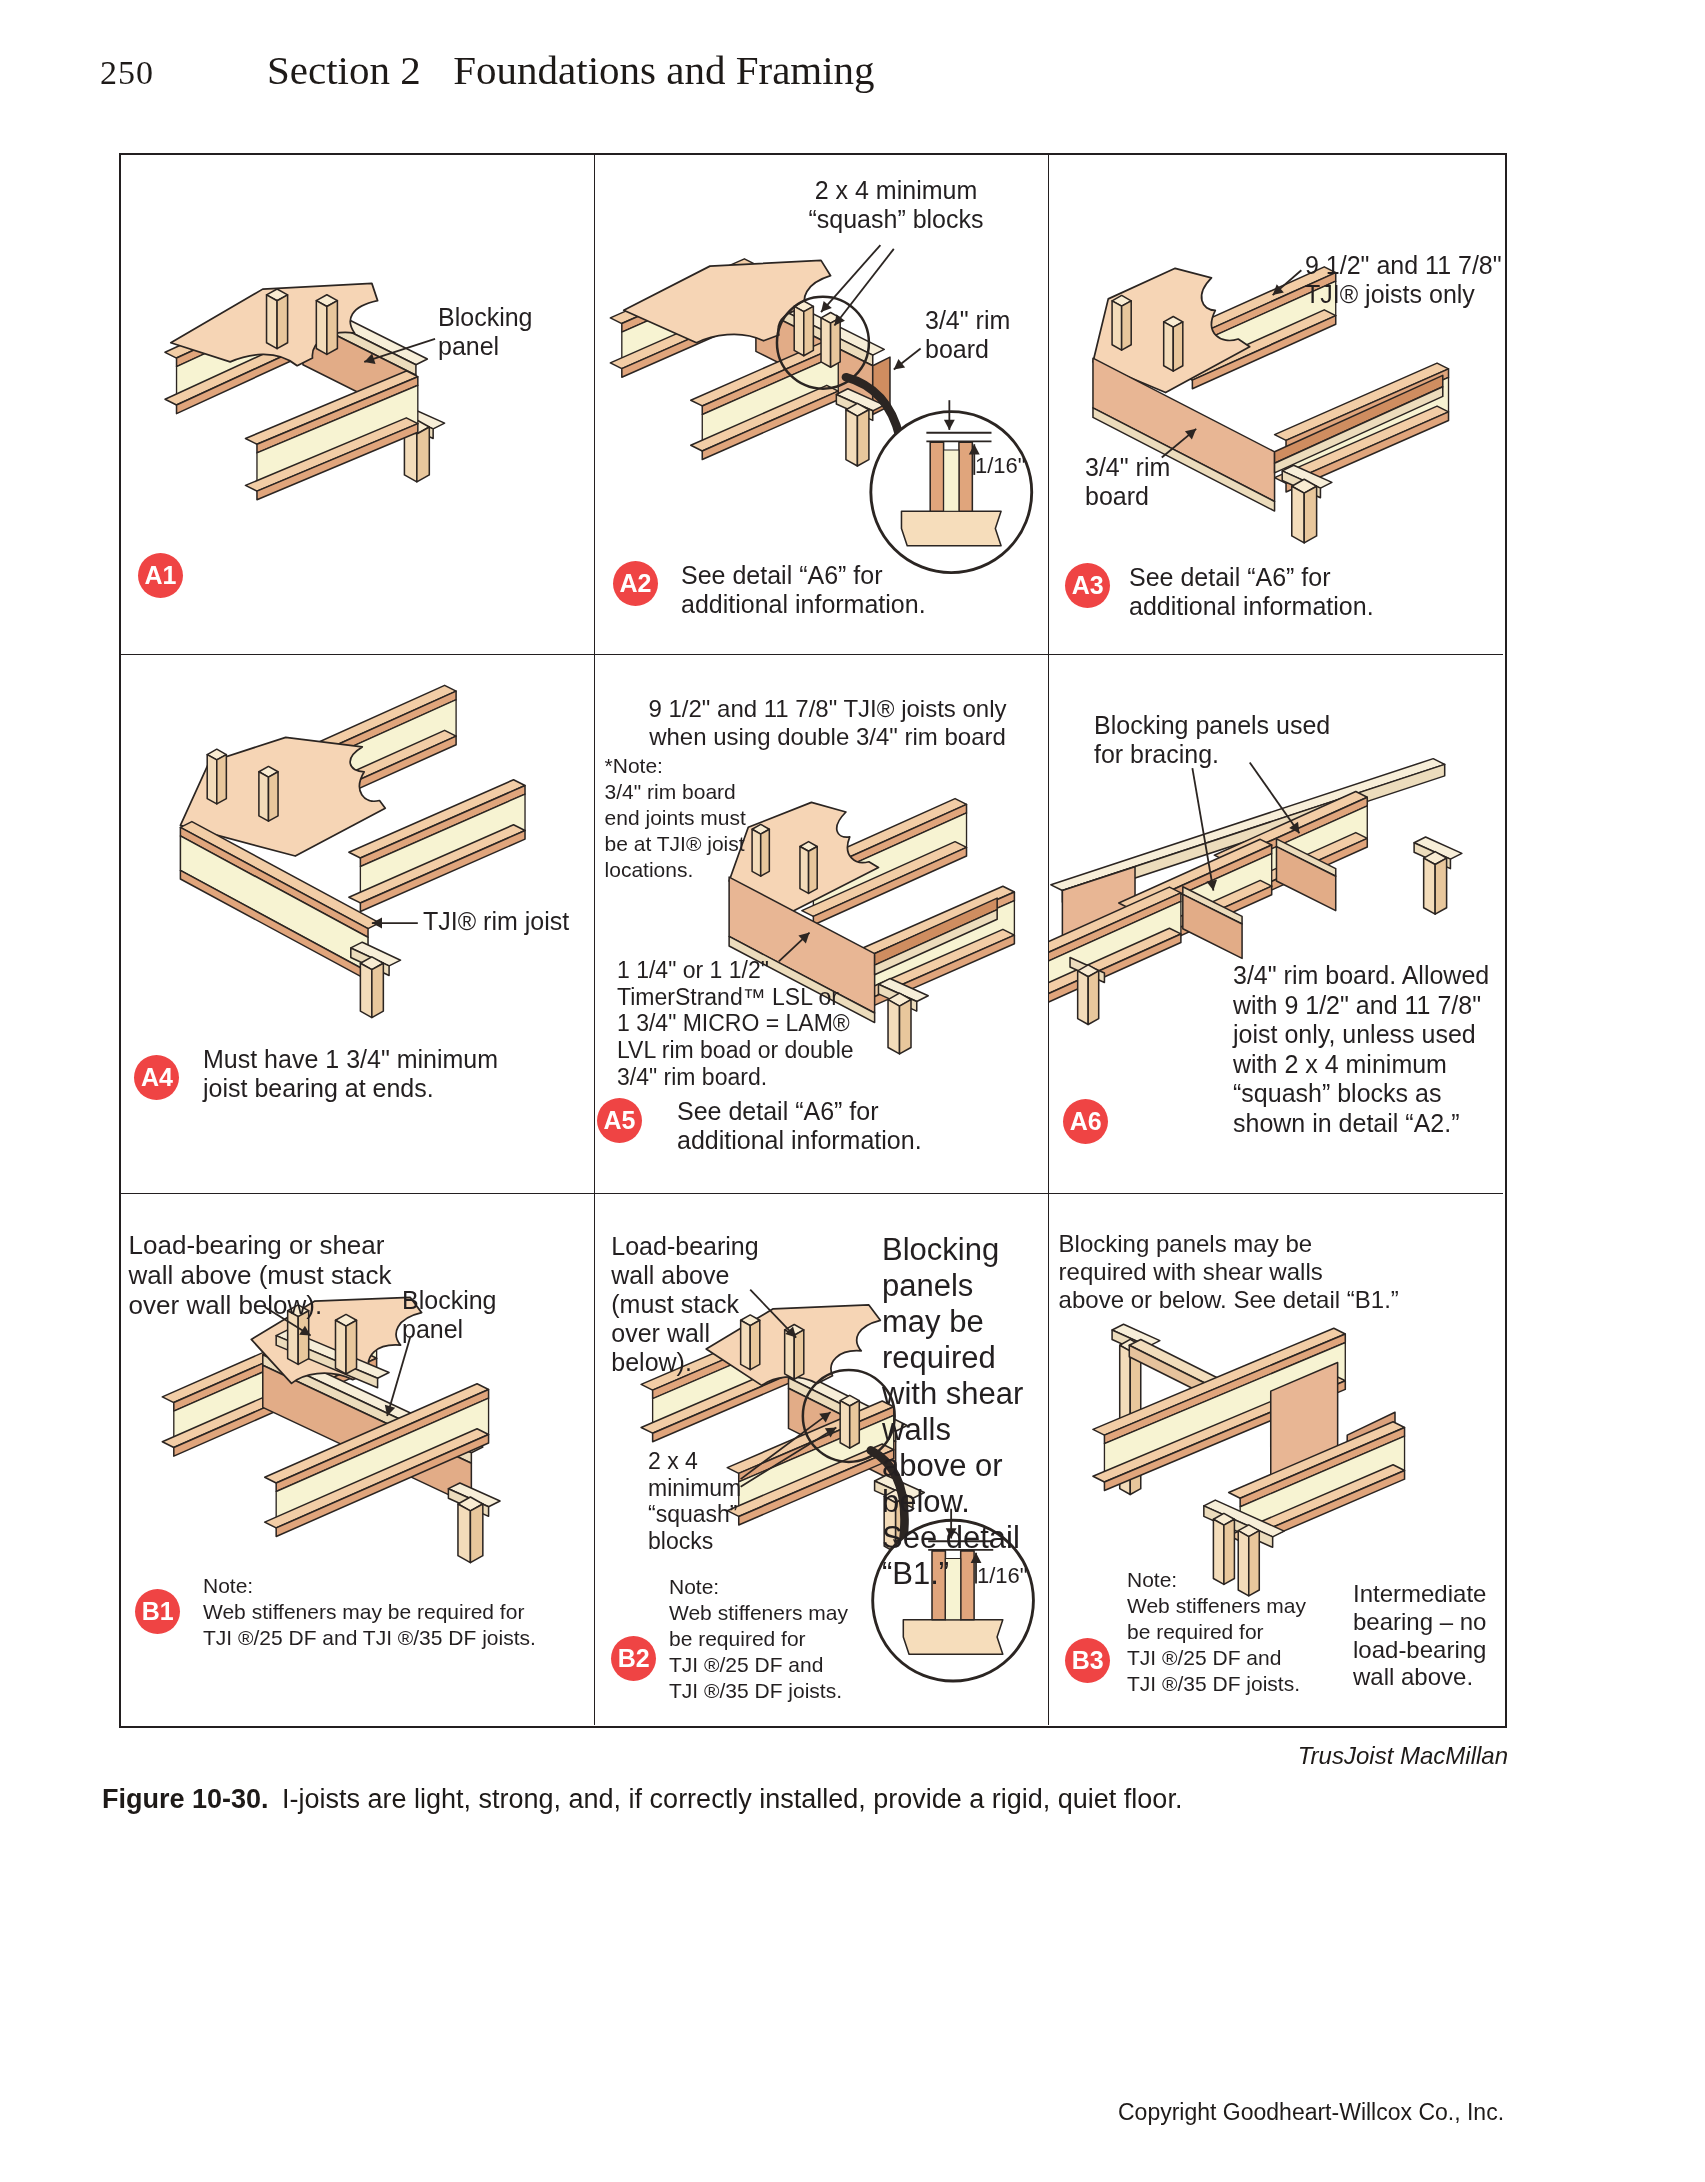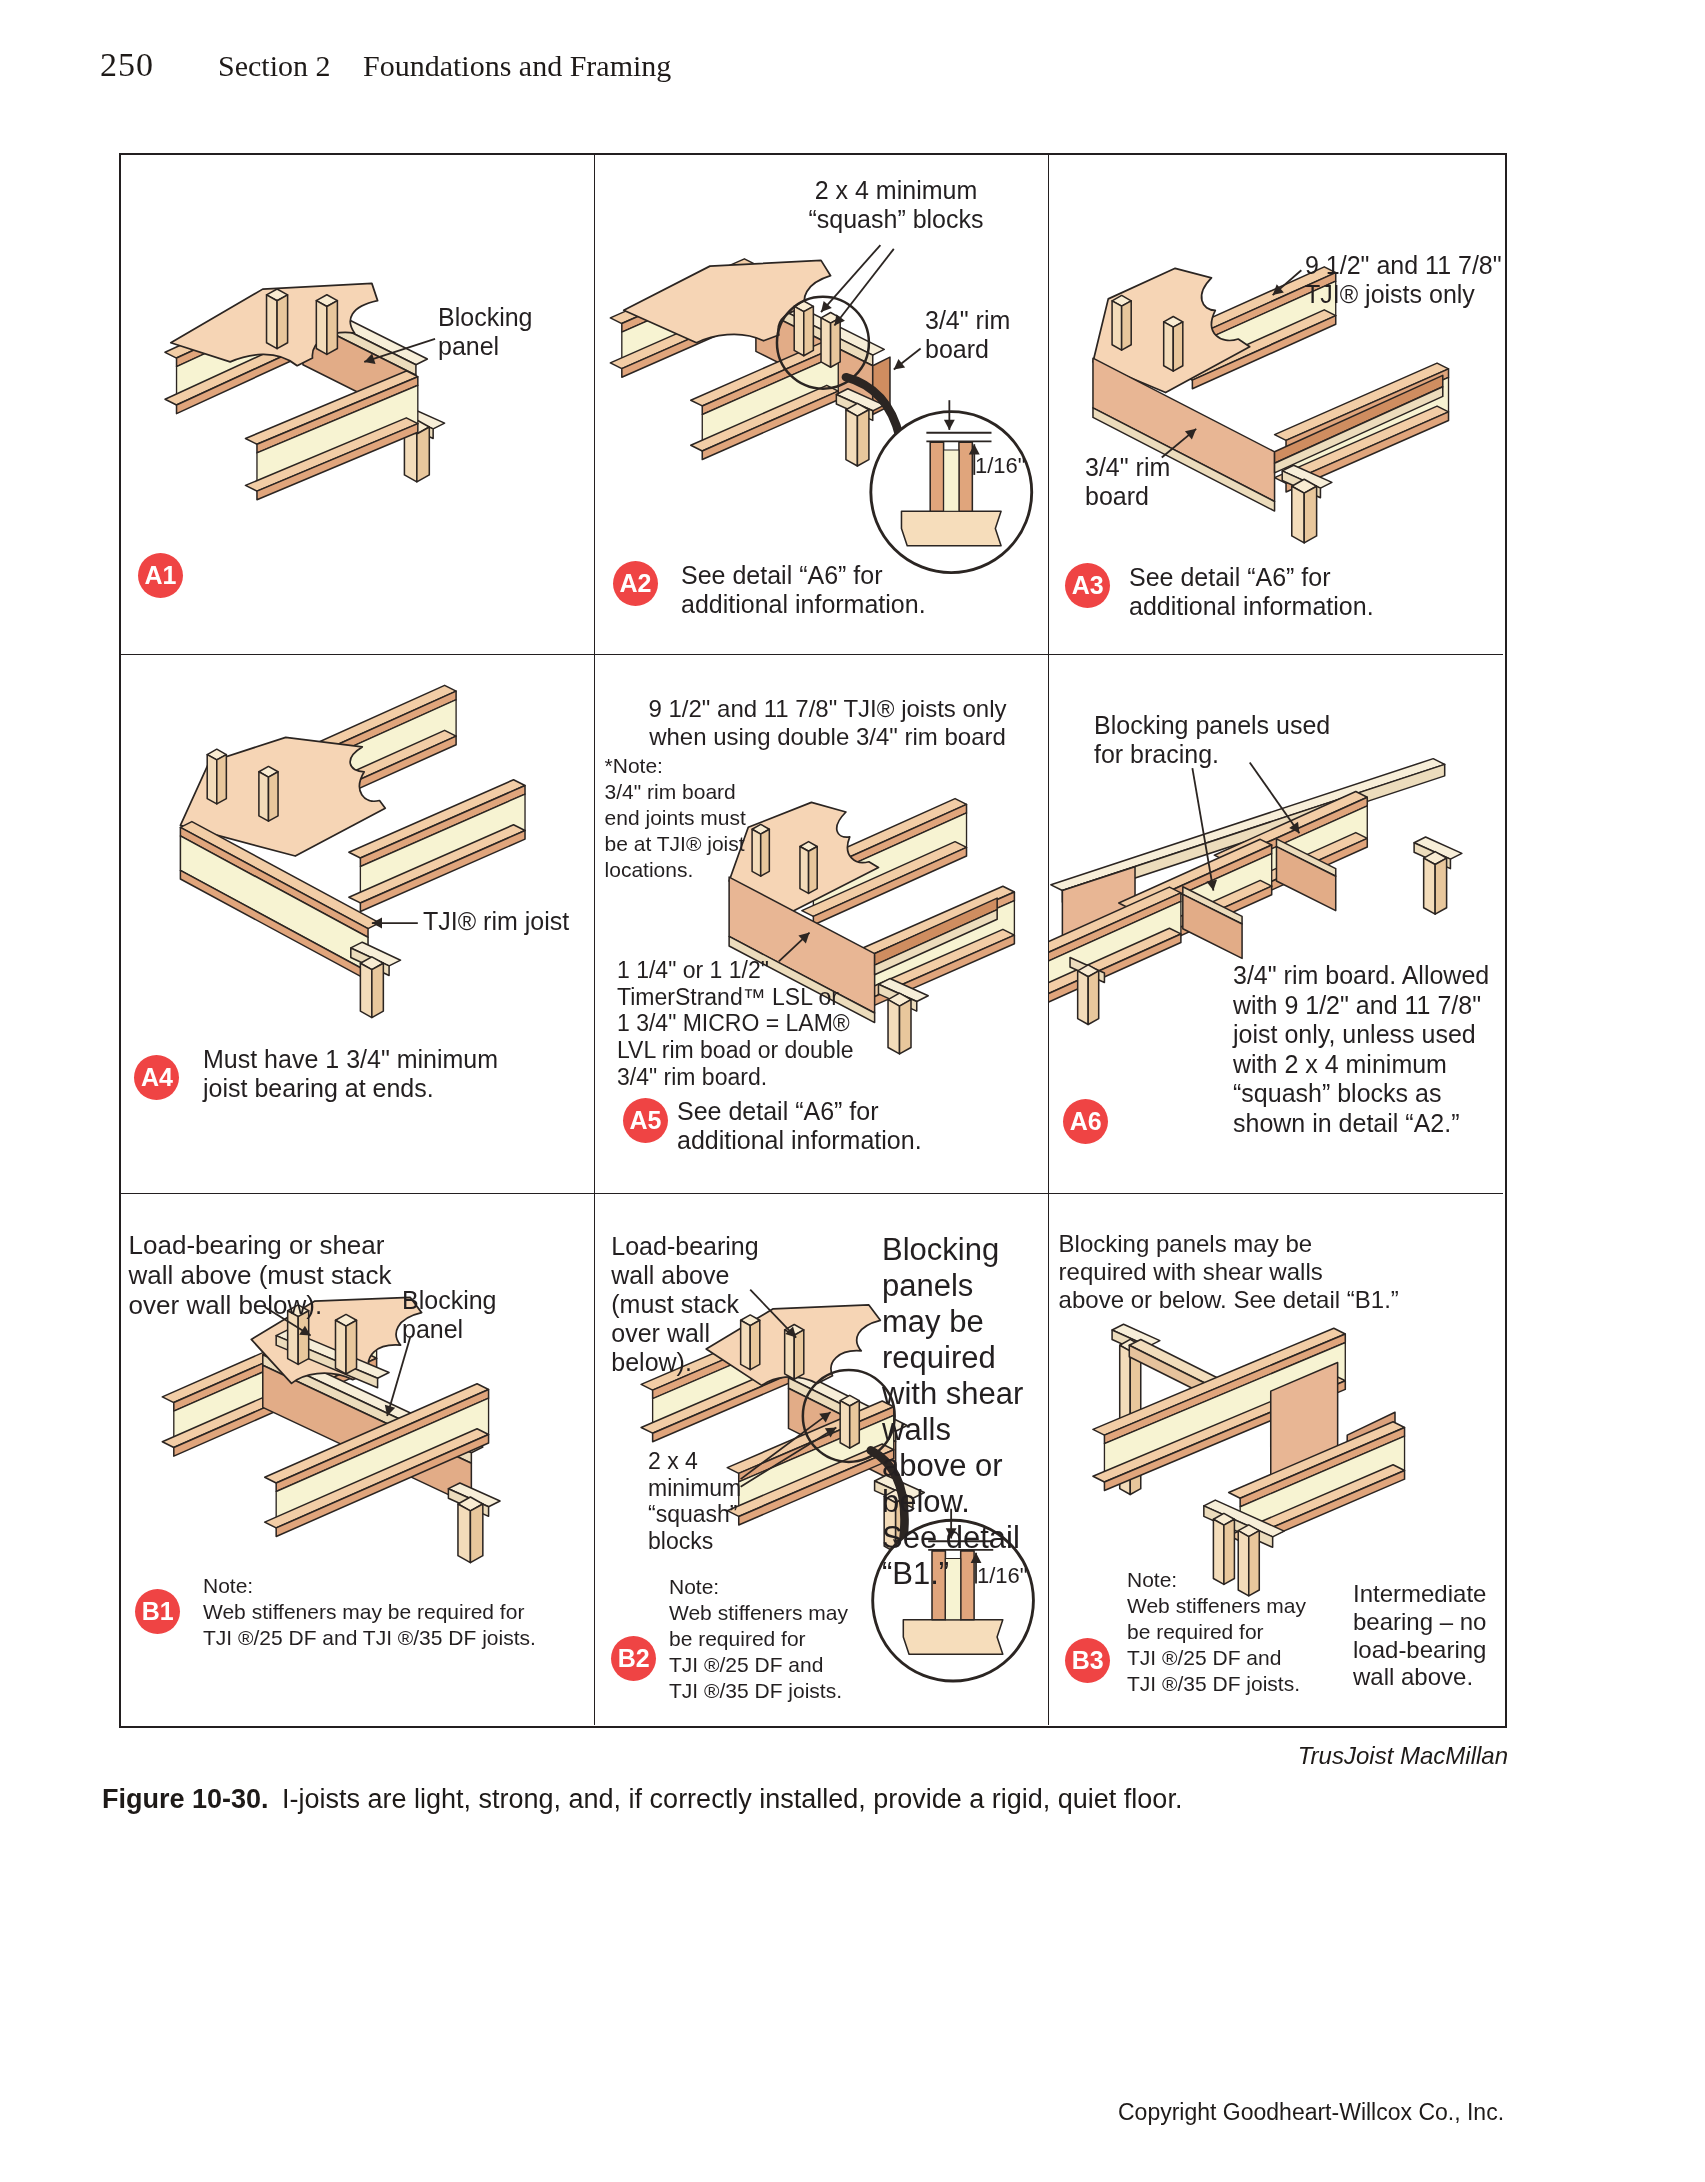--- a/index.html
+++ b/index.html
@@ -1,19 +1,19 @@
 <!DOCTYPE html>
 <html><head>
 <meta charset="utf-8">
 <style>
   html,body{margin:0;padding:0;background:#ffffff;}
   body{width:1705px;height:2182px;position:relative;font-family:"Liberation Sans",sans-serif;color:#1e1a18;}
   .pagehead{position:absolute;top:46px;left:100px;display:flex;align-items:baseline;font-family:"Liberation Serif",serif;}
   .pagenum{font-size:34px;letter-spacing:1px;}
-  .pagetitle{font-size:30px;margin-left:64px;}
+  .pagetitle{font-size:41px;margin-left:113px;}
   .pagetitle .sec{margin-right:32.5px;}
   .grid{position:absolute;left:119px;top:153px;width:1388px;height:1575px;border:2.9px solid #231f20;box-sizing:border-box;display:grid;grid-template-columns:474px 454px 454px;grid-template-rows:500px 539px 531px;background:#fff;}
   .cell{position:relative;overflow:hidden;}
   .cell.bR{border-right:1.9px solid #231f20;}
   .cell.bB{border-bottom:1.9px solid #231f20;}
   .cell svg{position:absolute;left:0;top:0;width:100%;height:100%;}
   .lbl{position:absolute;white-space:pre-line;font-size:25px;line-height:1.16;color:#231f20;}
   .sm{font-size:21px;line-height:1.24;}
   .ctr{text-align:center;}
   .badge{position:absolute;width:45px;height:45px;border-radius:50%;background:#ef4444;color:#ffffff;font-weight:bold;font-size:25px;display:flex;align-items:center;justify-content:center;}
@@ -246,21 +246,21 @@
 end joints must
 be at TJI® joist
 locations.</div>
     <div class="lbl" style="left:22px;top:302px;font-size:23px;">1 1/4" or 1 1/2"
 TimerStrand™ LSL or
 1 3/4" MICRO = LAM®
 LVL rim boad or double
 3/4" rim board.</div>
     <div class="lbl" style="left:82px;top:442px;">See detail “A6” for
 additional information.</div>
-    <div class="badge" style="left:28px;top:443px;">A5</div>
+    <div class="badge" style="left:2px;top:443px;">A5</div>
   </div>
 
   <div class="cell bB" id="cell-a6">
     <svg viewBox="0 0 475 562" width="454" height="537">
         <polygon points="14,246 414,114 402,108 2,240" fill="#f7eed8" stroke="#2b2522" stroke-width="1.6" stroke-linejoin="round"></polygon>
         <polygon points="14,246 414,114 414,126 14,258" fill="#ecdcbc" stroke="#2b2522" stroke-width="1.6" stroke-linejoin="round"></polygon>
         <polygon points="14,246 90,221 90,296 14,321" fill="#e8b694" stroke="#2b2522" stroke-width="1.6" stroke-linejoin="round"></polygon>
         <polygon points="185,215 333,148.39999999999998 321,142.39999999999998 173,209" fill="#f2cda6" stroke="#2b2522" stroke-width="1.6" stroke-linejoin="round"></polygon>
         <polygon points="185,215 333,148.39999999999998 333,157.39999999999998 185,224" fill="#e0a57c" stroke="#2b2522" stroke-width="1.6" stroke-linejoin="round"></polygon>
         <polygon points="185,224 333,157.39999999999998 333,191.39999999999998 185,258" fill="#f7f3d2" stroke="#2b2522" stroke-width="1.4" stroke-linejoin="round"></polygon>

